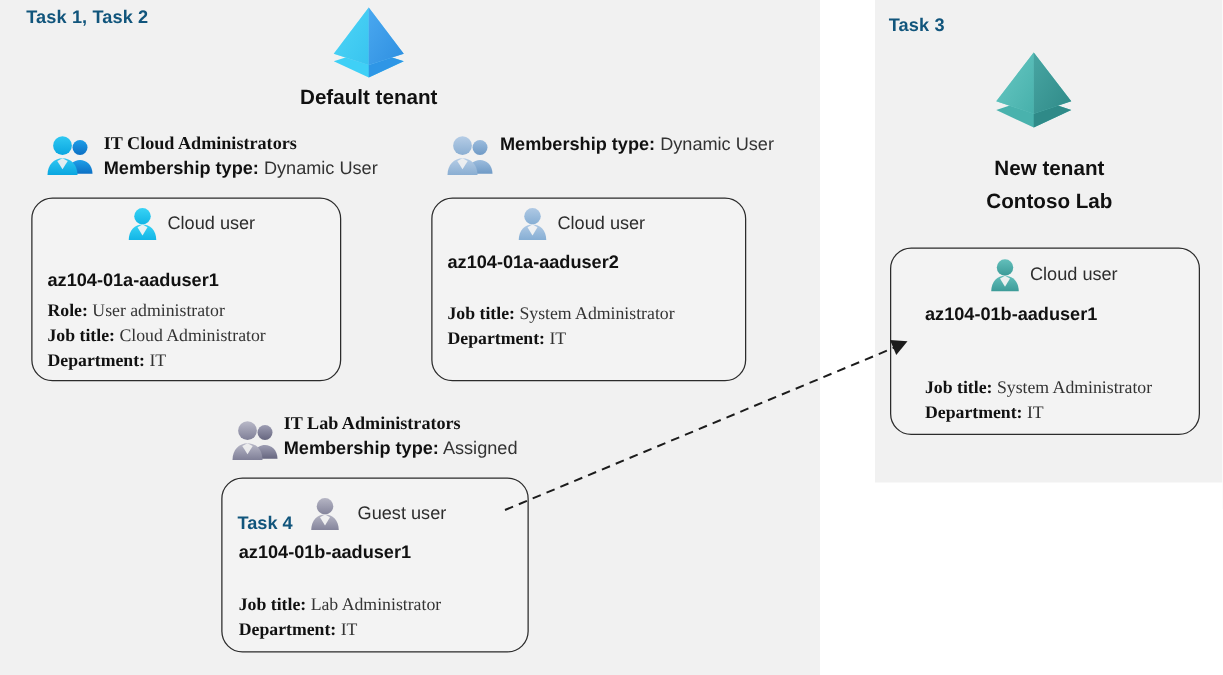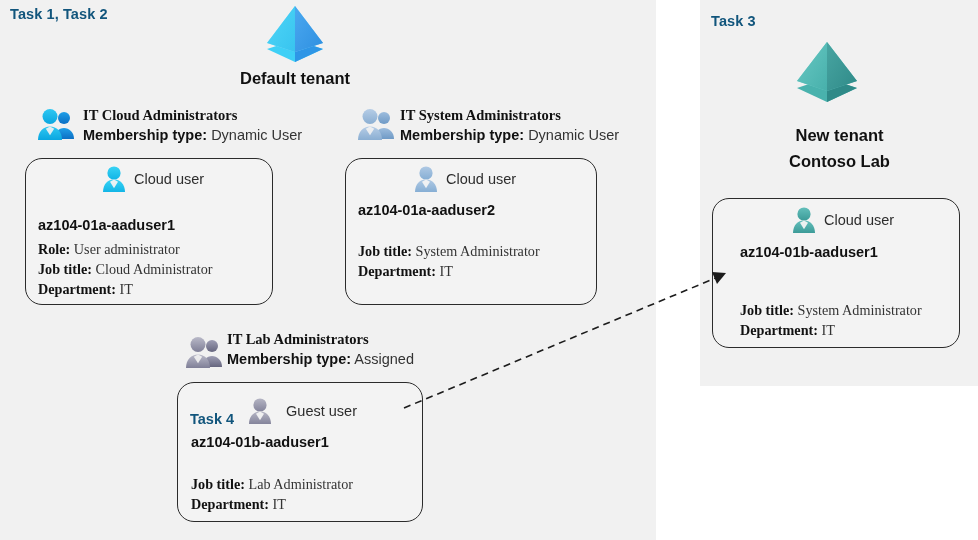--- a/index.html
+++ b/index.html
@@ -46,21 +46,21 @@
   svg.icon{display:block;overflow:visible;}
   .abs{position:absolute;}
   .conn{position:absolute;left:0;top:0;width:978px;height:540px;pointer-events:none;}
 </style>
 </head>
 <body>
 
 <div class="panel" id="left-panel"></div>
 <div class="panel" id="right-panel"></div>
 
-<div class="task-label" style="left:10px;top:6px;">Task 1, Task 2</div>
+<div class="task-label" style="left:21px;top:6px;">Task 1, Task 2</div>
 
 <div class="abs" style="left:258px;top:2px;">
   <svg class="icon" width="74" height="64" viewBox="0 0 74 64">
     <defs>
       <linearGradient id="pyrL1" x1="0" y1="0" x2="1" y2="1">
         <stop offset="0" stop-color="#4fd6f7"></stop>
           <stop offset="1" stop-color="#38c4ef"></stop>
       </linearGradient>
       <linearGradient id="pyrR1" x1="0" y1="0" x2="1" y2="1">
         <stop offset="0" stop-color="#4aa8f0"></stop>
@@ -141,21 +141,20 @@
         </linearGradient>
     </defs>
     <circle cx="28" cy="10" r="6" fill="url(#gi2b)"></circle>
     <path d="M18 31 c0-7 5-11 10-11 s10 4 10 11 z" fill="url(#gi2b)"></path>
     <circle cx="14" cy="8.5" r="7.5" fill="url(#gi2a)"></circle>
     <path d="M2 32 c0-8.5 5.5-13.5 12-13.5 s12 5 12 13.5 z" fill="url(#gi2a)"></path>
     <path d="M14 18.5 l-4.2 2.2 4.2 6.6 4.2-6.6 z" fill="#f1f1f1" opacity=".92"></path>
   </svg>
 </div>
 <div class="group-head" style="left:400px;top:106px;">
-  <div class="group-name">IT System Administrators</div>
   <div class="group-meta"><b>Membership type:</b> <span>Dynamic User</span></div>
 </div>
 
 <div class="card" style="left:345px;top:158px;width:252px;height:147px;"></div>
 <div class="card-head" style="left:412px;top:165px;">
   <span>
     <svg class="icon" width="28" height="28" viewBox="0 0 28 28">
       <defs>
           <linearGradient id="cu2" x1="0" y1="0" x2="0" y2="1">
             <stop offset="0" stop-color="#afc9e4"></stop>

